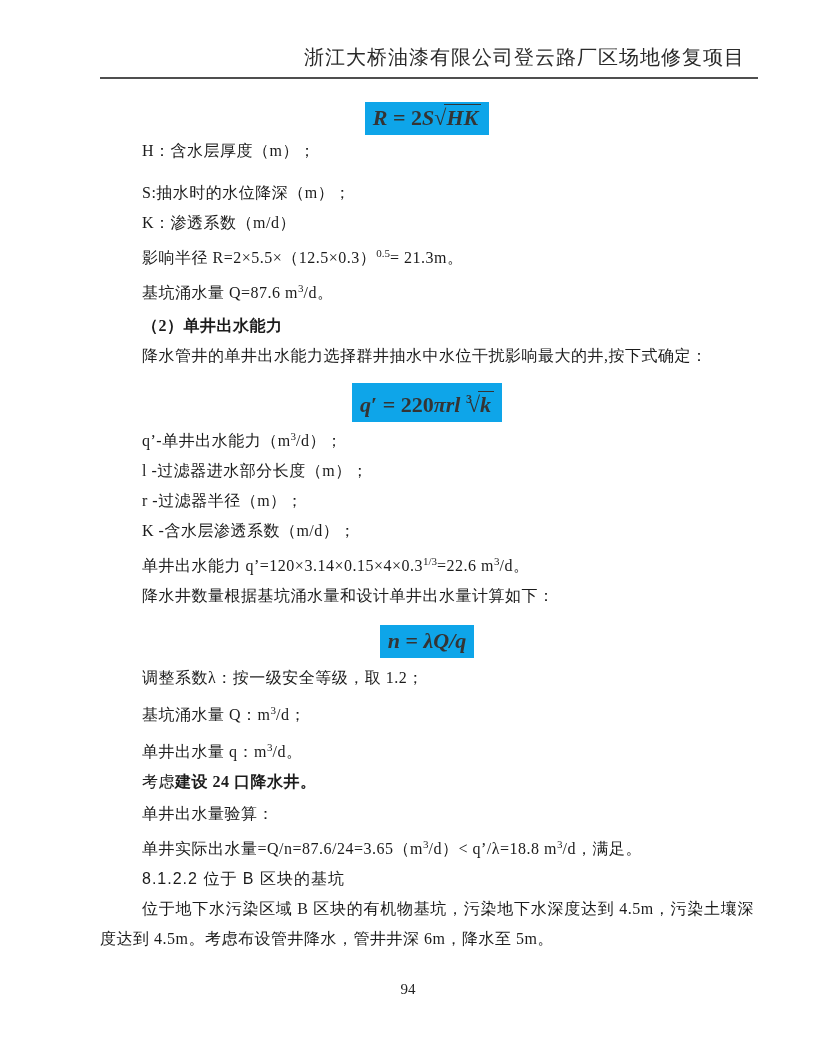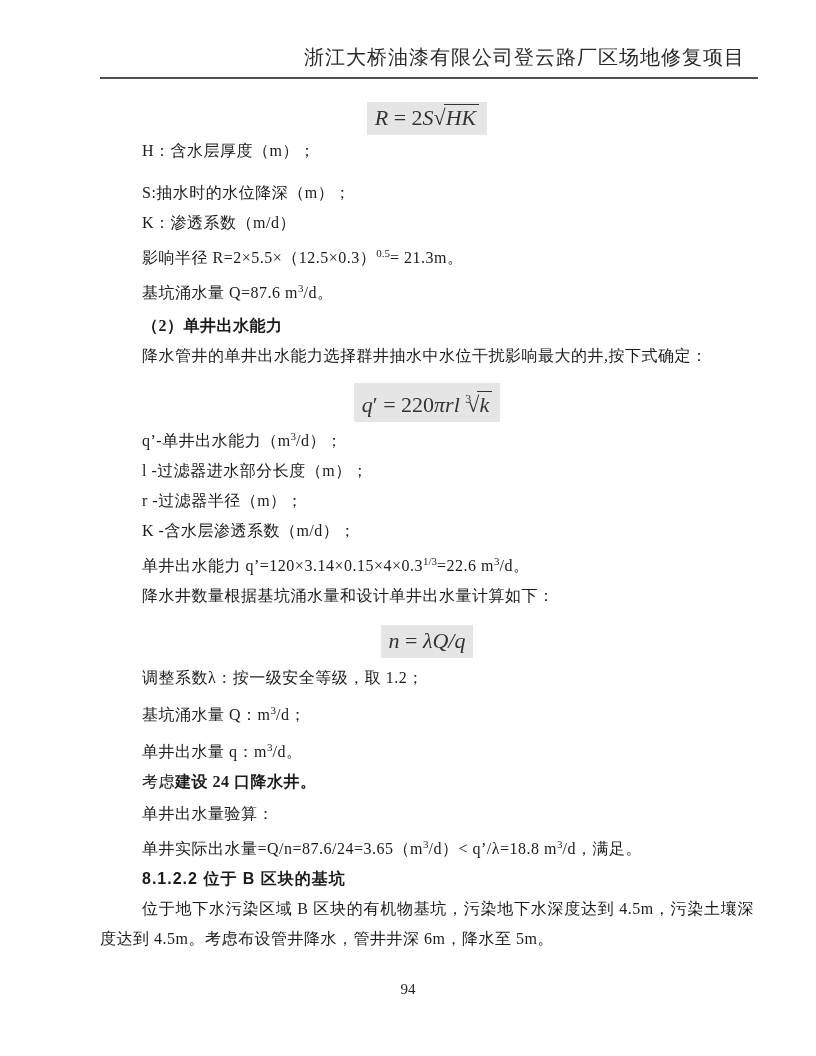--- a/index.html
+++ b/index.html
@@ -33,36 +33,37 @@
   .line {
     margin:0;
     font-size:16px;
     line-height:30px;
     text-indent:42px;
     letter-spacing:0.5px;
   }
   .bold { font-weight:bold; }
   .h-num {
     font-family:"Liberation Sans","DejaVu Sans",sans-serif;
-    font-weight:bold;
+    font-weight:normal;
     letter-spacing:1px;
   }
   .just { text-align:justify; }
   .formula {
     margin:0;
     text-align:center;
     text-indent:0;
     font-size:22px;
     color:#343434;
     line-height:28px;
   }
   .formula .box {
     display:inline-block;
-    background:#e5e5e5;
+    background:#0ea5e9;
     padding:2px 8px 3px 8px;
+    font-weight:bold;
   }
   .f1 { margin-top:100px; height:34px; padding-top:2px; }
   .f2 { margin-top:6px;  height:38px; padding-top:6px; }
   .f3 { margin-top:6px;  height:38px; padding-top:8px; }
   .mt2  { margin-top:2px; }
   .mt3  { margin-top:3px; }
   .mt8  { margin-top:8px; }
   .mt12 { margin-top:12px; }
   .pagenum {
     position:absolute;

